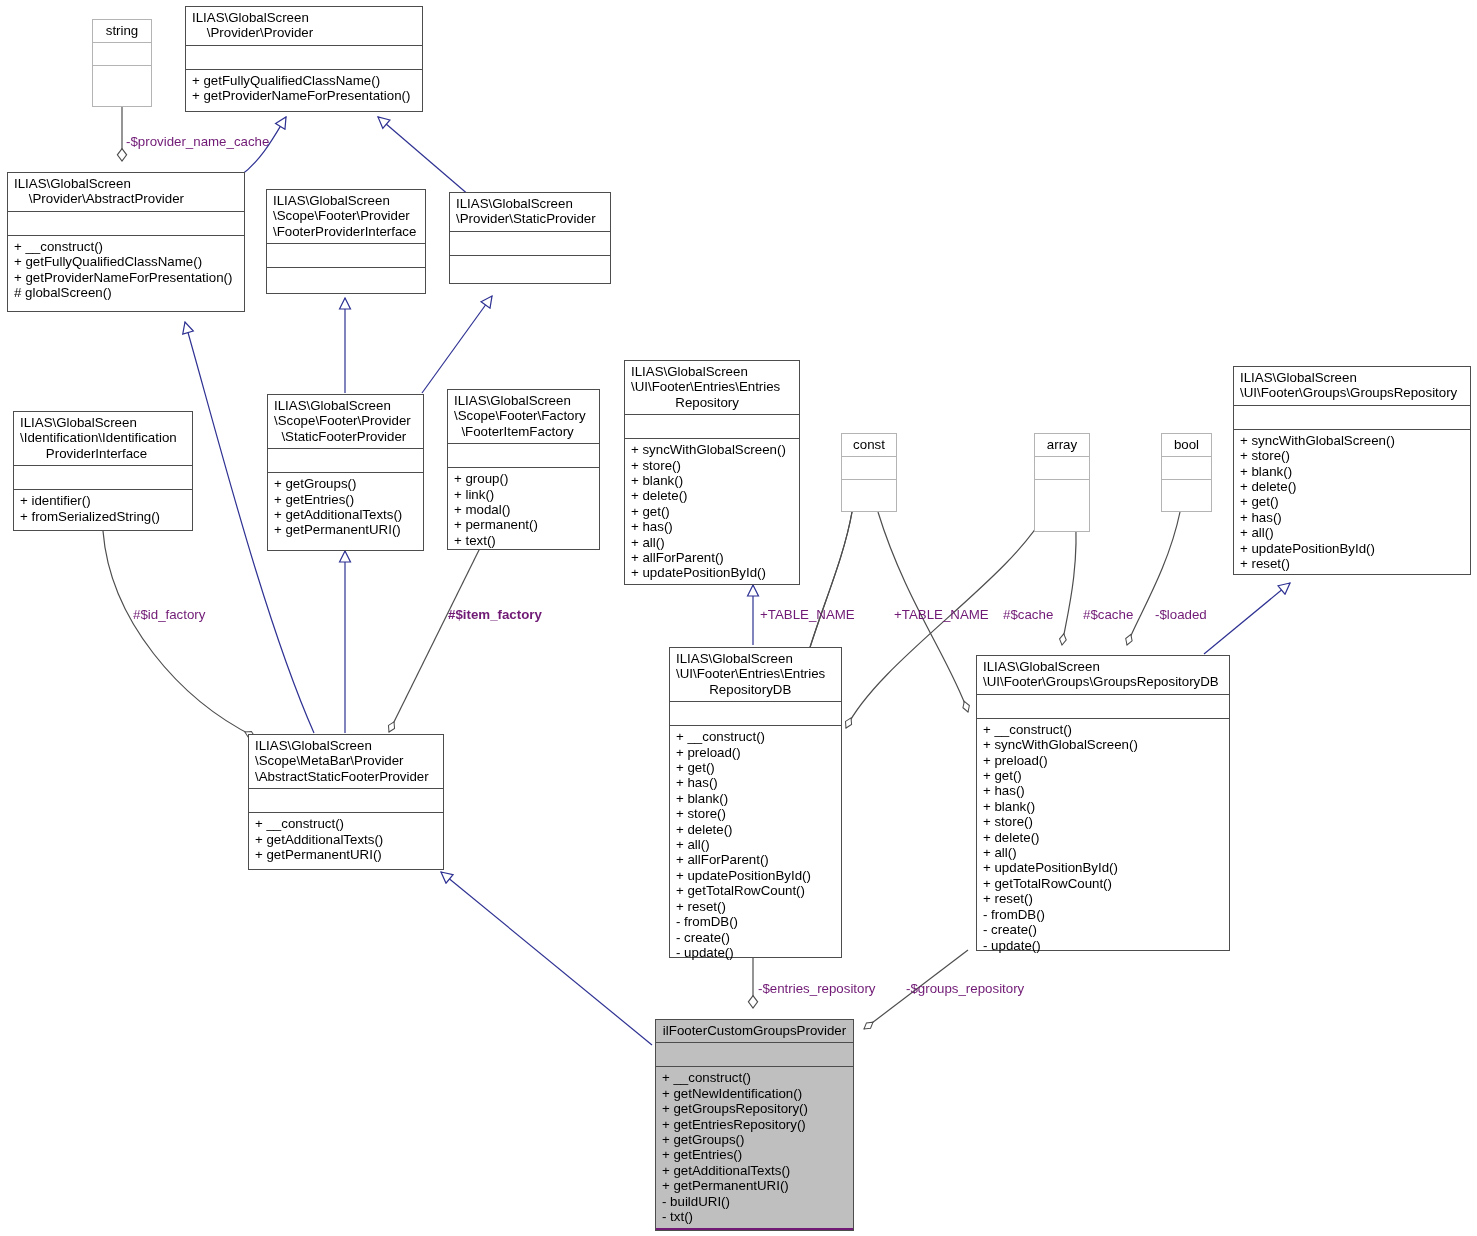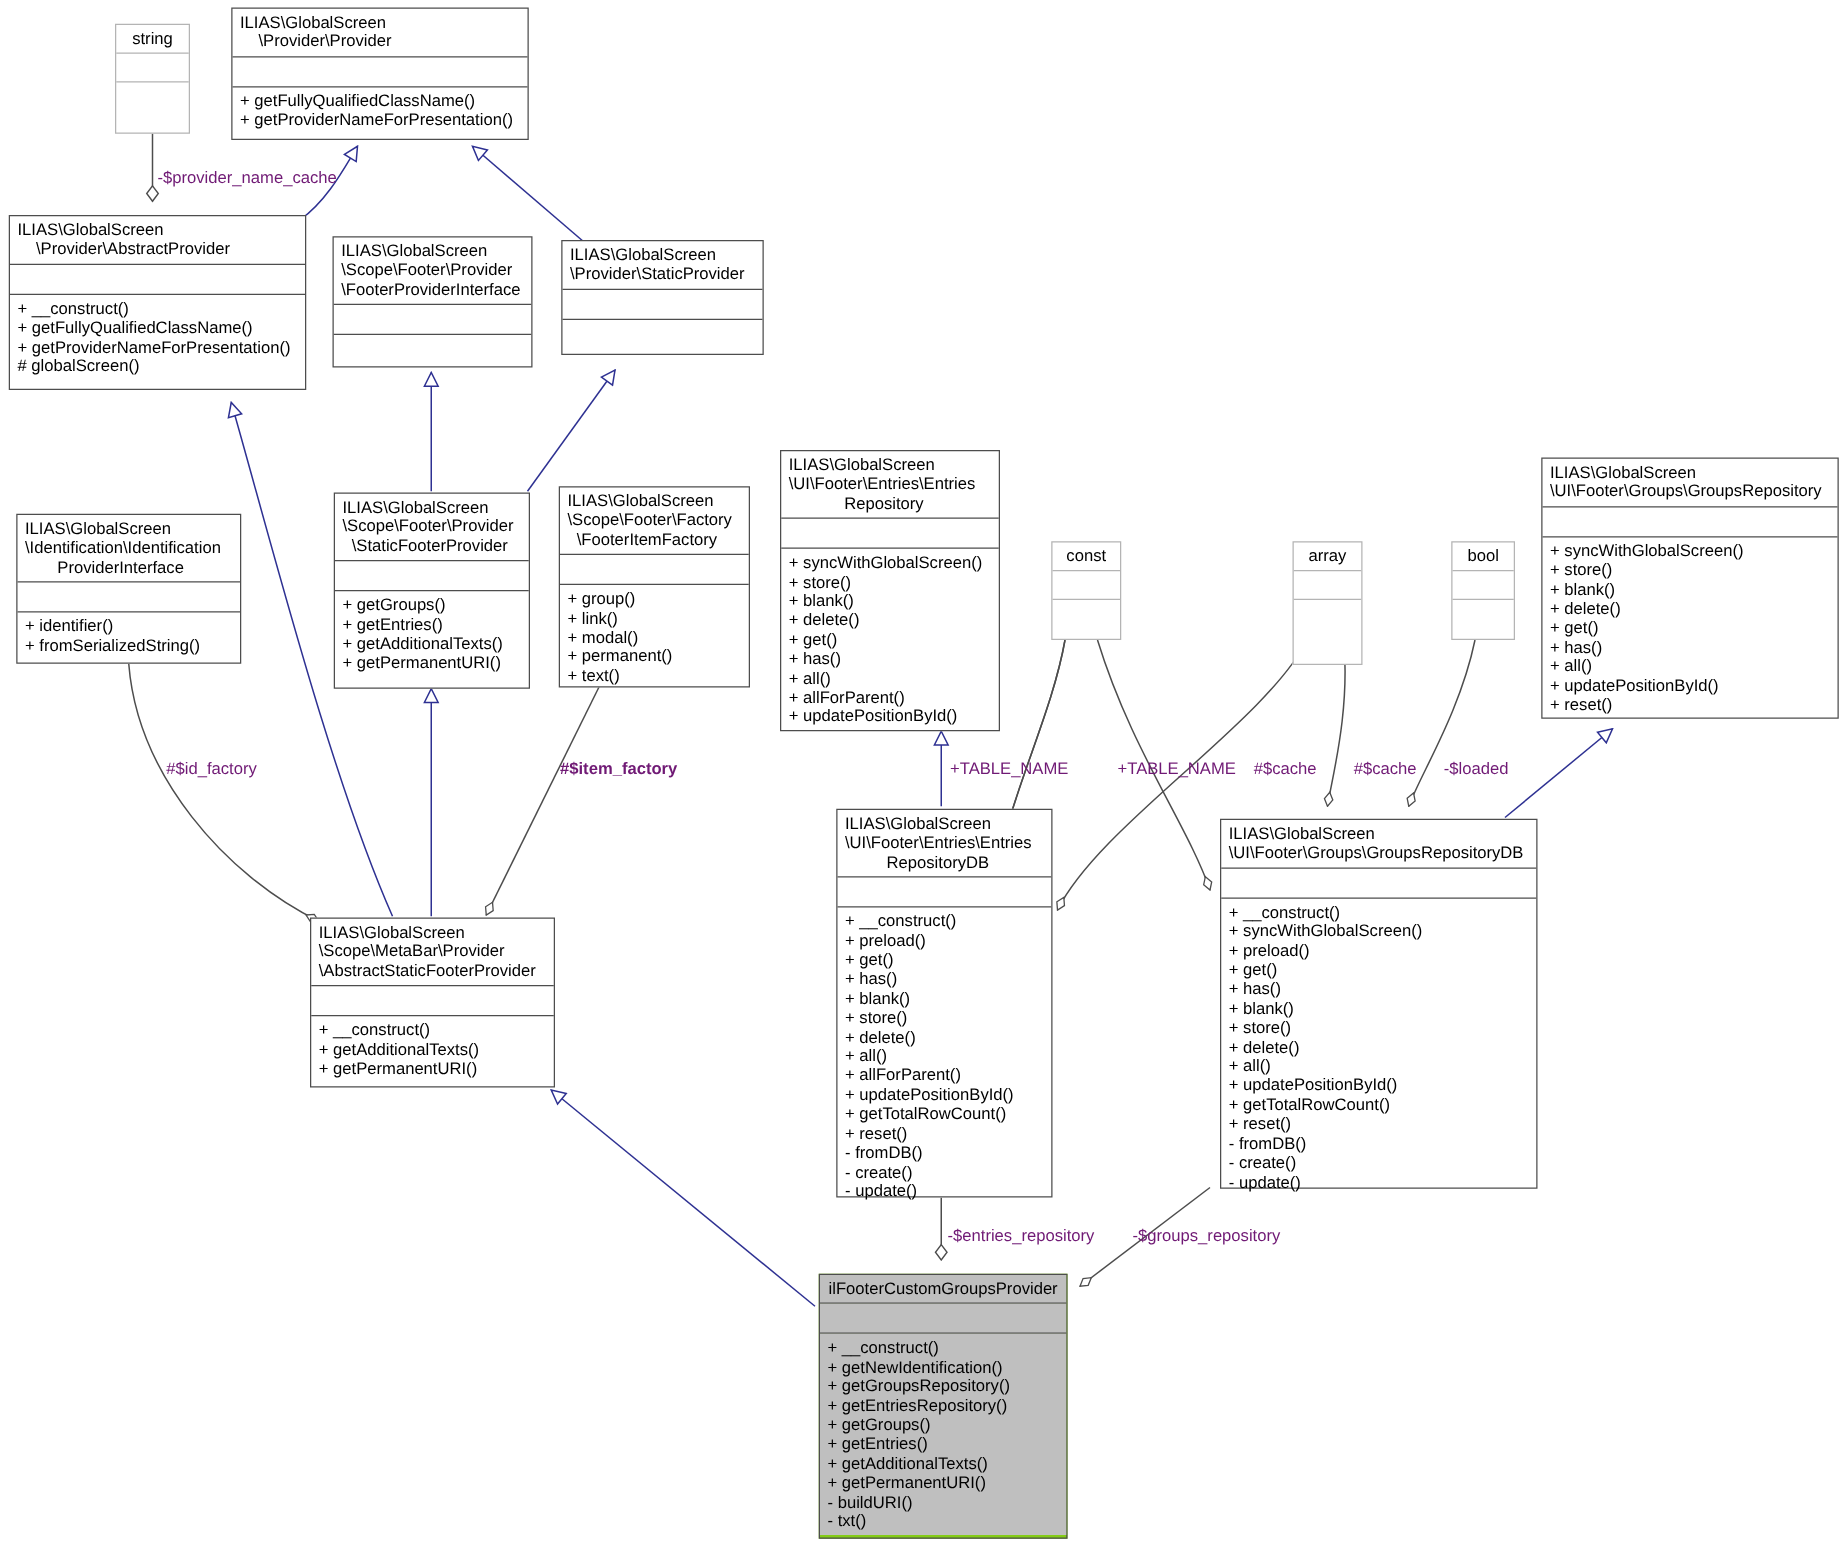--- a/index.html
+++ b/index.html
@@ -32,21 +32,21 @@
     background: #ffffff;
     font-size: 13.3px;
     line-height: 15.4px;
     color: #000000;
     z-index: 5;
   }
   .uml-box.light {
     border: 1.2px solid #b4b4b4;
   }
   .uml-box.highlight {
-    background: #84cc16;
+    background: #701a75;
     border: 1.4px solid #4d4d4d;
   }
   .uml-box.highlight .sec-title,
   .uml-box.highlight .sec-attrs,
   .uml-box.highlight .sec-ops {
     background: #bfbfbf;
   }
   .sec-title {
     padding: 3px 6px 4px 6px;
     border-bottom: 1.4px solid #4d4d4d;

